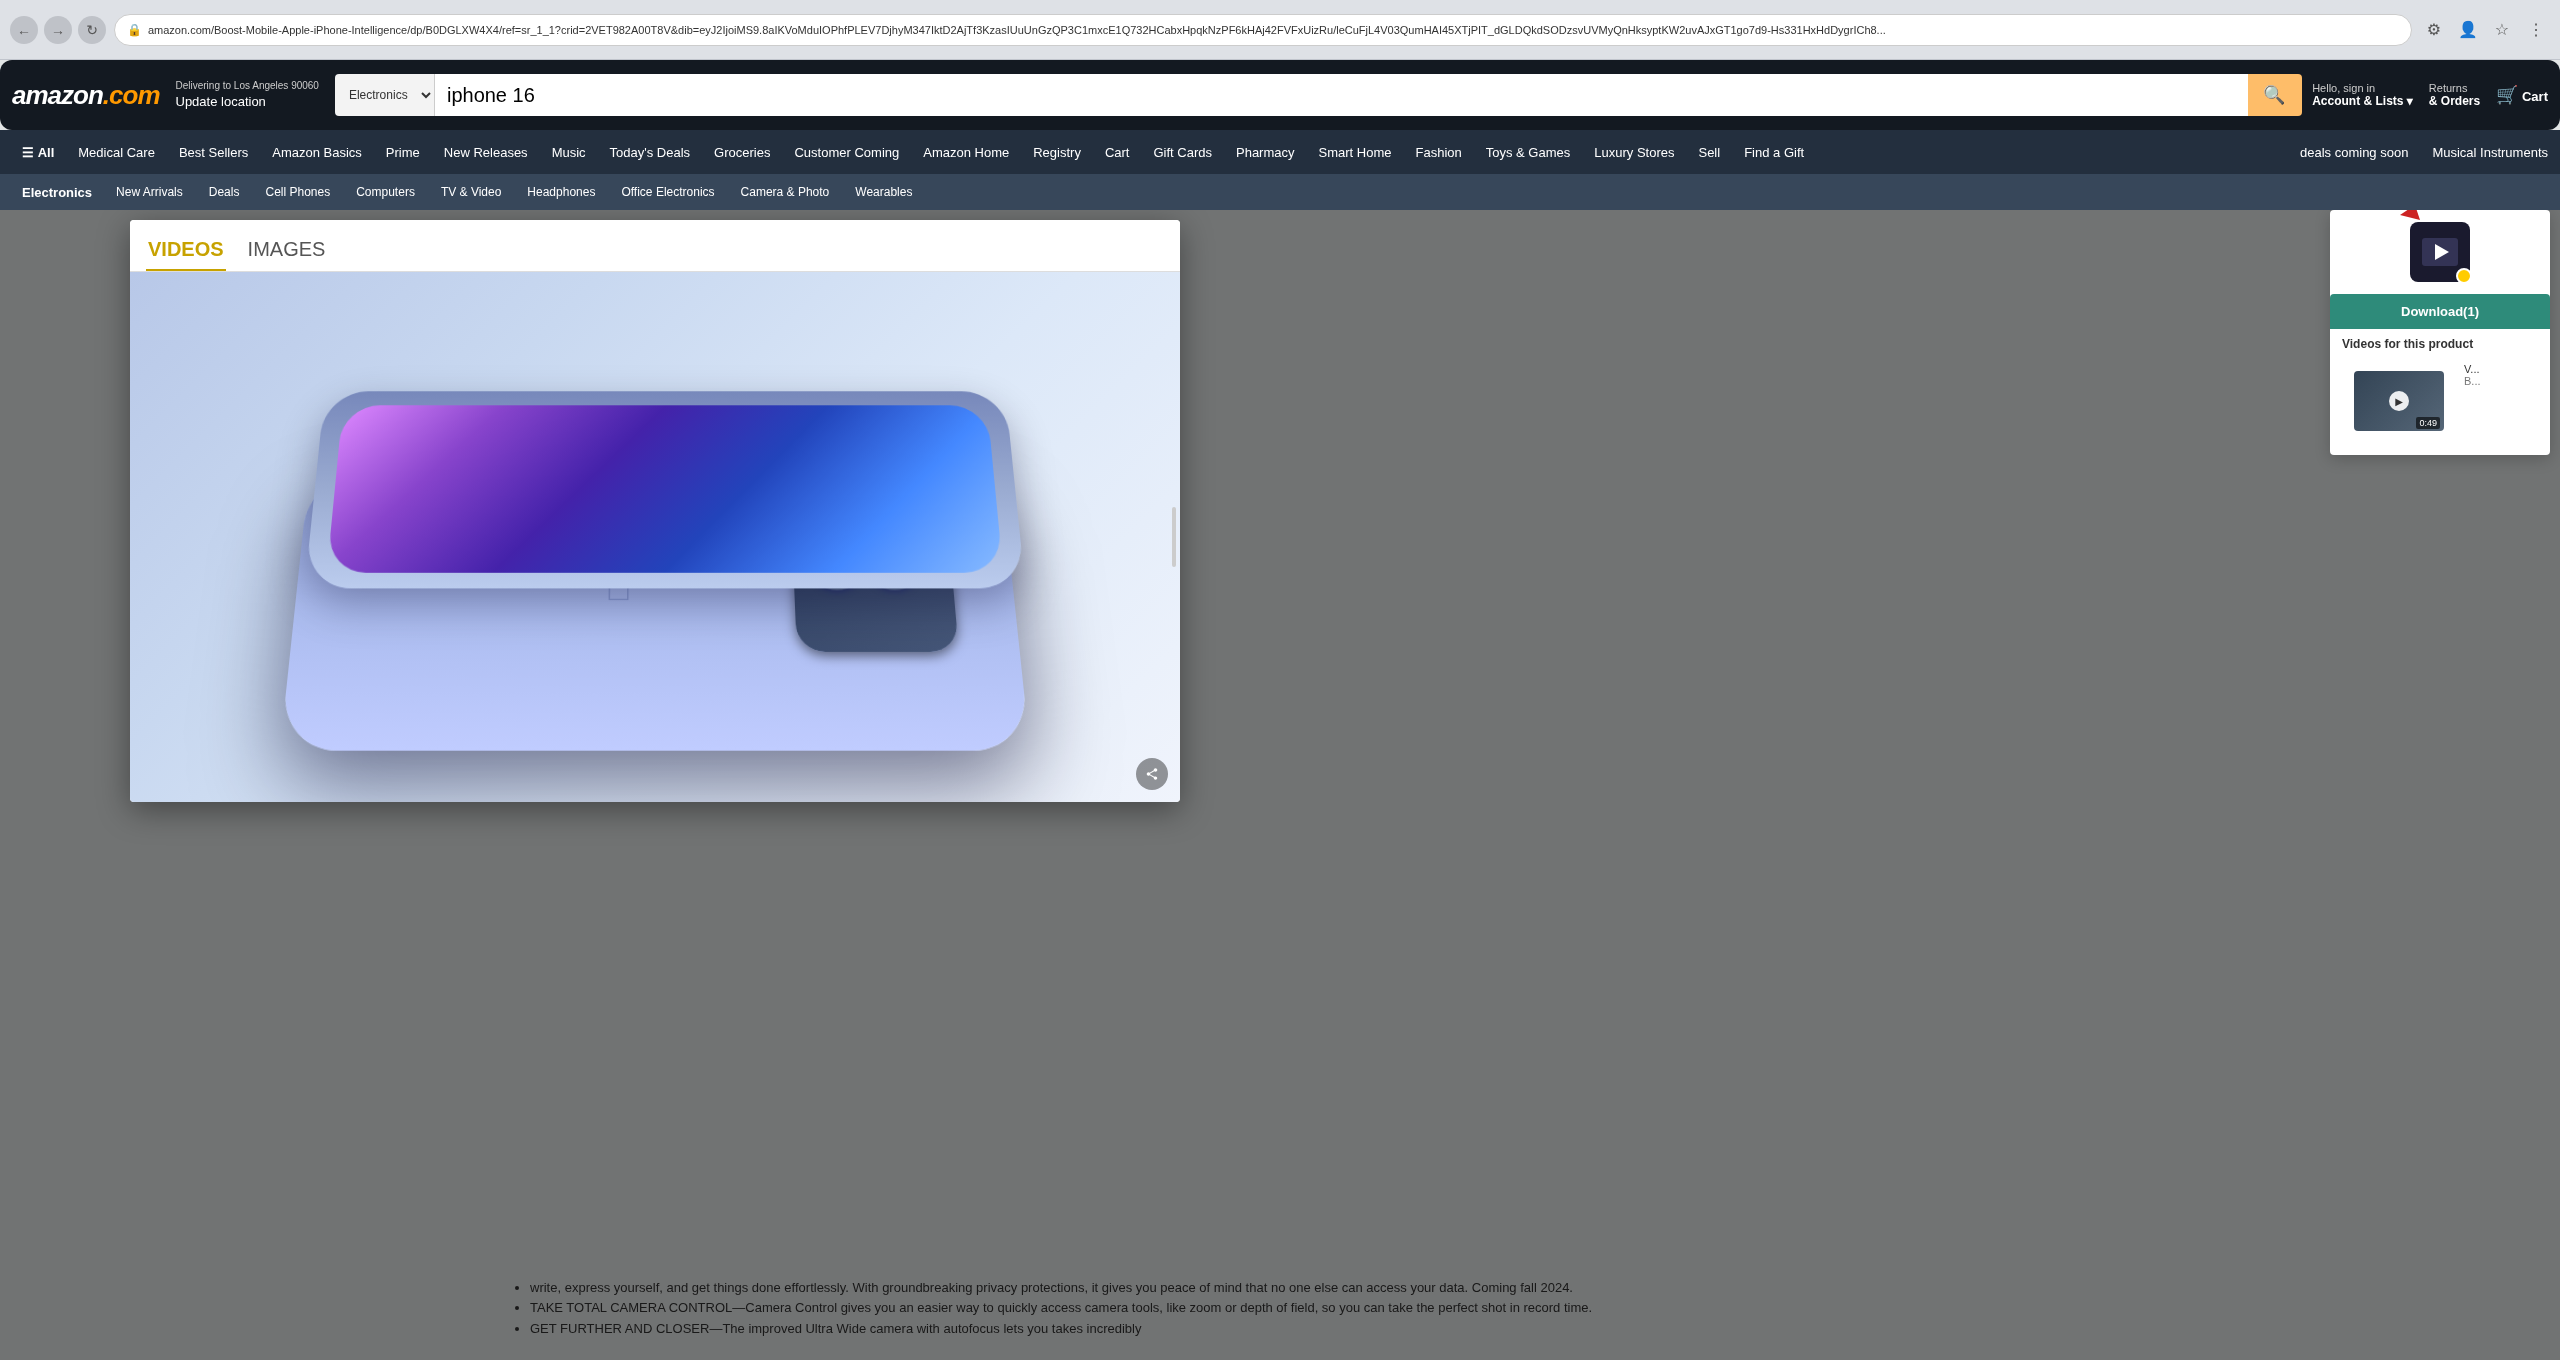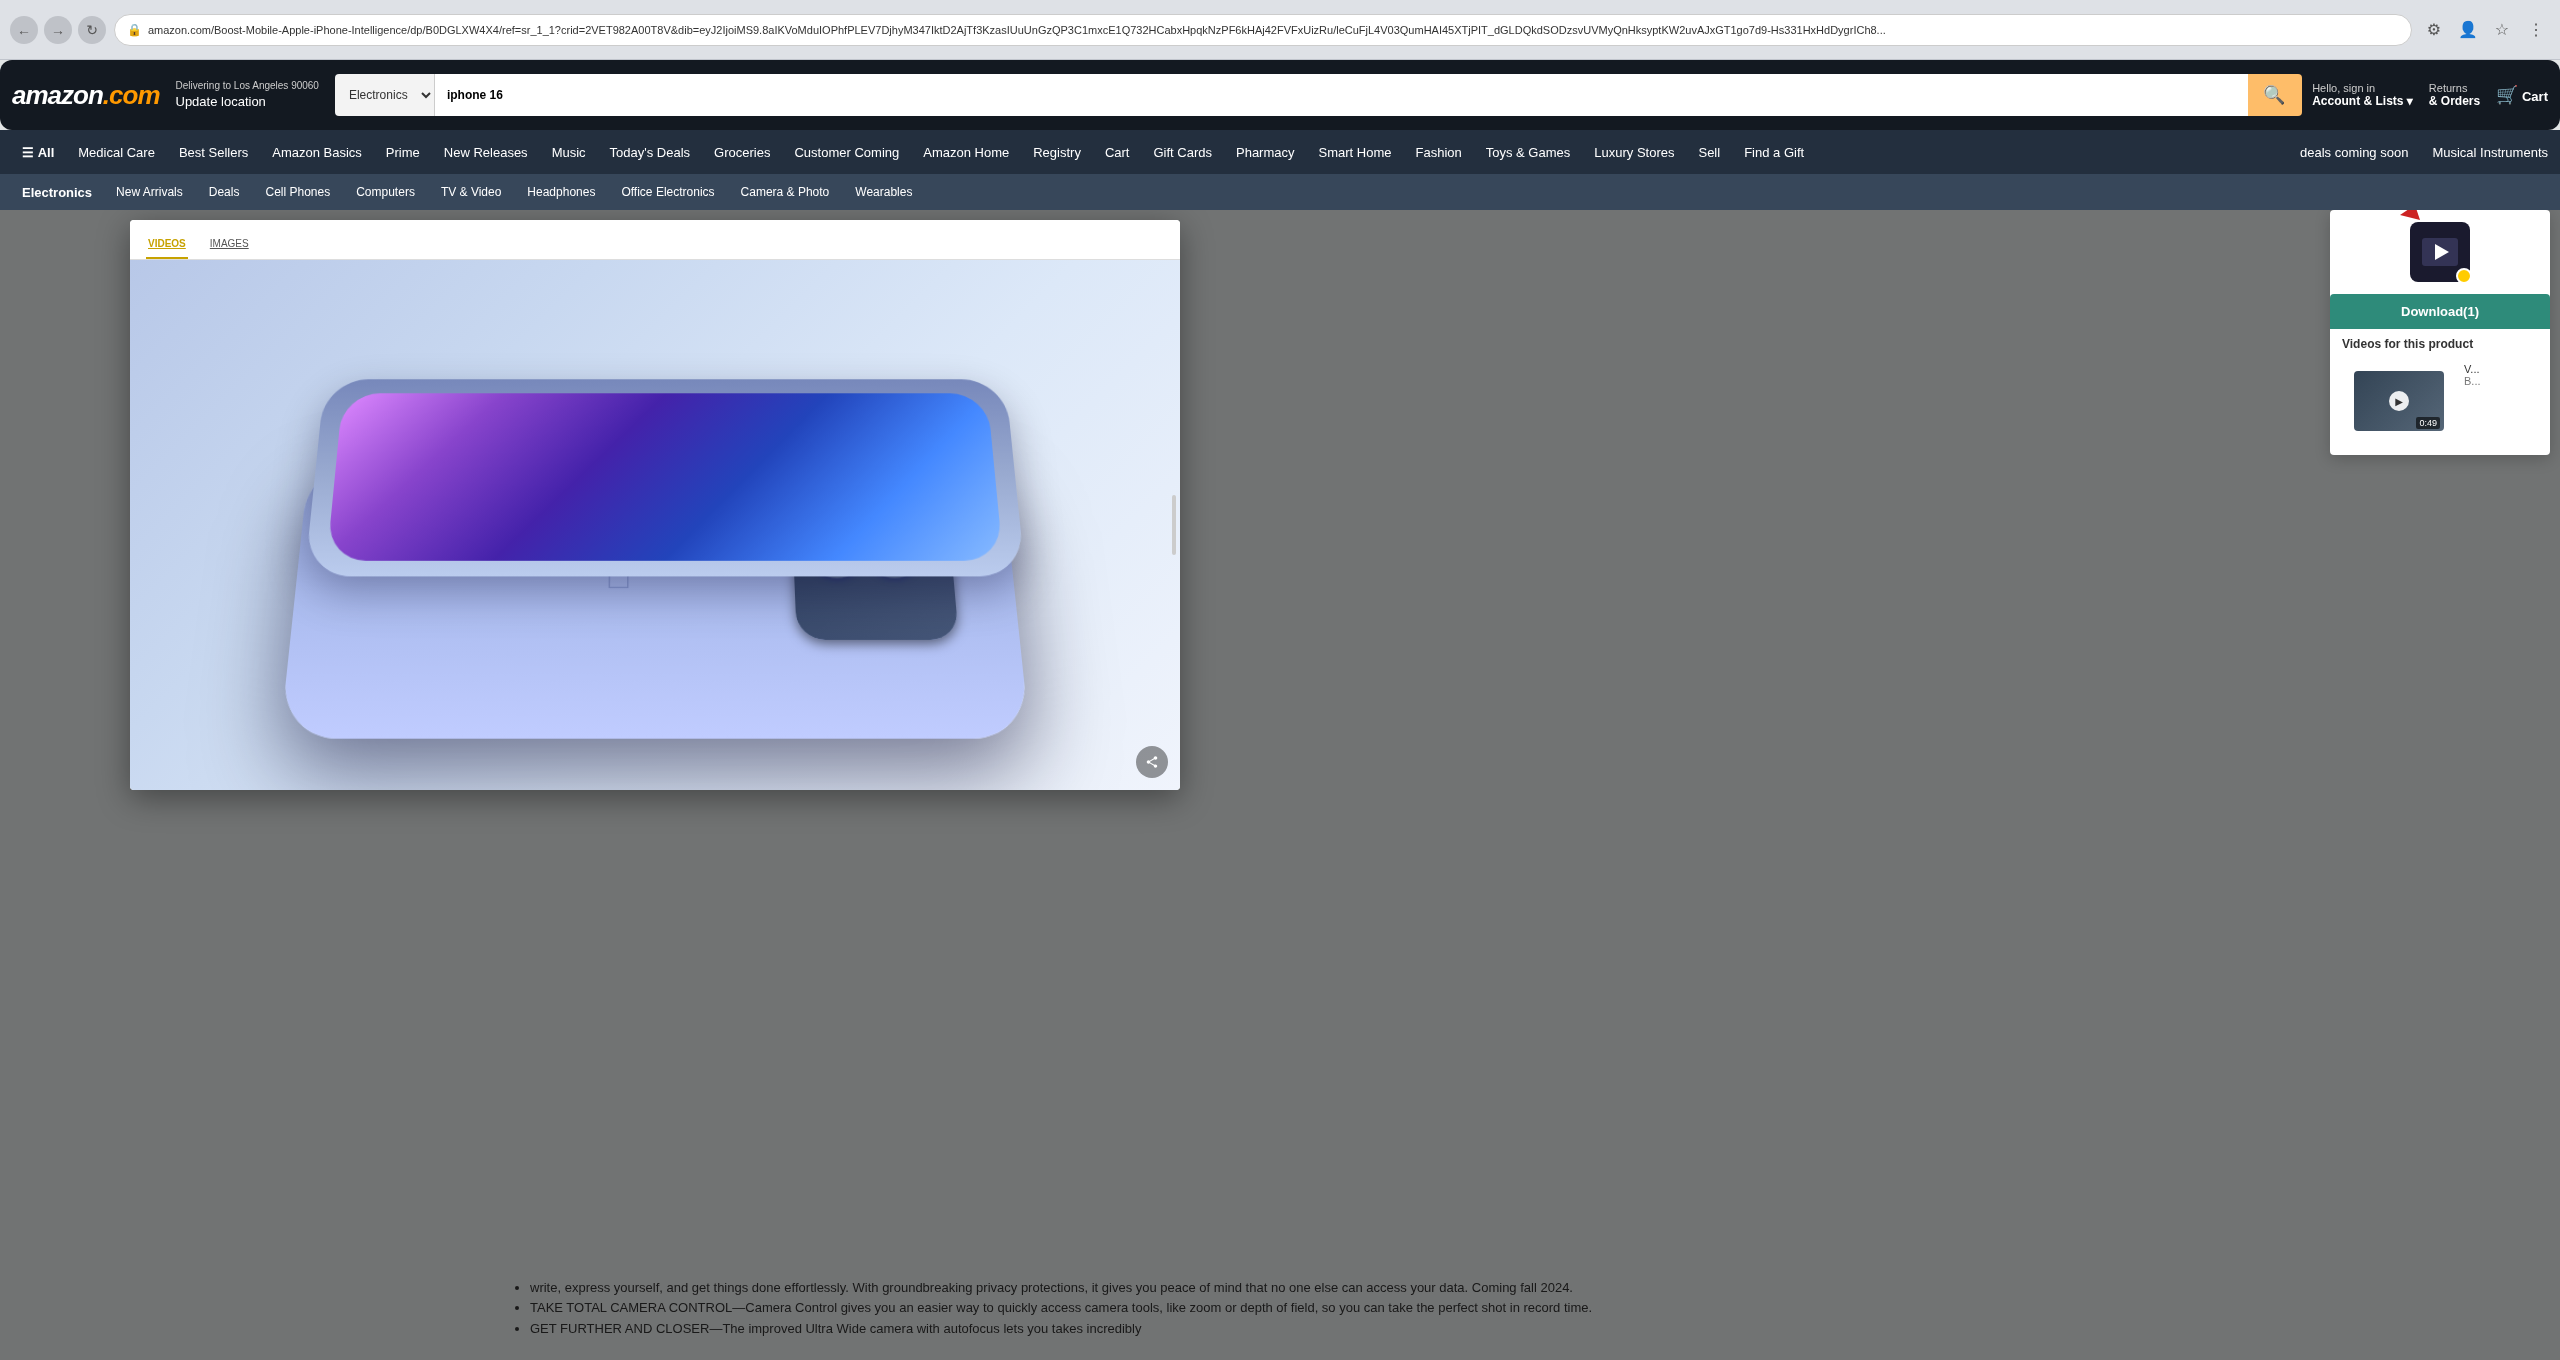--- a/index.html
+++ b/index.html
@@ -47,21 +47,21 @@
     .delivery-info .line1 { color: #ccc; font-size: 10px; }
     .delivery-info .line2 { font-weight: normal; font-size: 13px; }
     .search-container {
       flex: 1; display: flex; height: 42px; border-radius: 4px; overflow: hidden;
     }
     .search-category {
       background: #f3f3f3; border: none; padding: 0 10px;
       font-size: 12px; cursor: pointer; color: #333; border-right: 1px solid #ccc;
       white-space: nowrap;
     }
-    .search-input { flex: 1; border: none; padding: 12px 12px; font-size: 12px; outline: none; font-weight: bold; }
+    .search-input { flex: 1; border: none; padding: 12px 12px; font-size: 20px; outline: none; }
     .search-btn { background: #febd69; border: none; padding: 0 16px; cursor: pointer; font-size: 18px; }
     .header-right { display: flex; align-items: center; gap: 16px; color: white; font-size: 12px; }
     .header-link { color: white; cursor: pointer; white-space: nowrap; }
     .cart-icon { font-size: 18px; }
 
     
     .nav-bar {
       background: #232f3e;
       display: flex;
       align-items: center;
@@ -119,27 +119,26 @@
     }
 
     .modal-tabs {
       display: flex;
       background: white;
       padding: 10px 16px 0;
       border-bottom: 1px solid #ddd;
       gap: 20px;
     }
     .modal-tab {
-      font-size: 10px;
+      font-size: 20px;
       padding: 8px 2px;
       cursor: pointer;
       border-bottom: 2px solid transparent;
       color: #555;
       font-weight: 500;
-      text-decoration: underline;
     }
     .modal-tab.active {
       border-bottom: 2px solid #c7a200;
       color: #c7a200;
       font-weight: bold;
     }
 
     .video-container {
       width: 100%;
       height: 530px;

